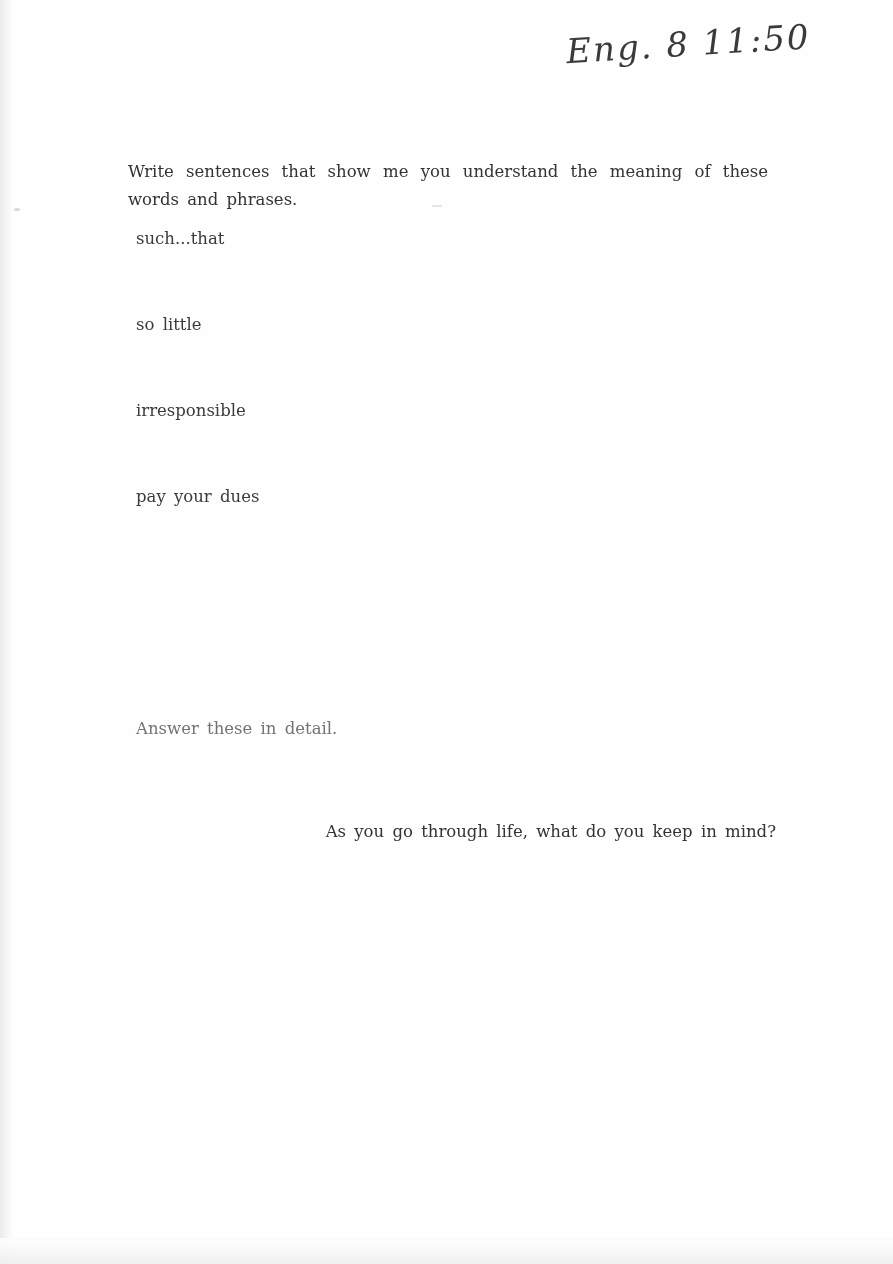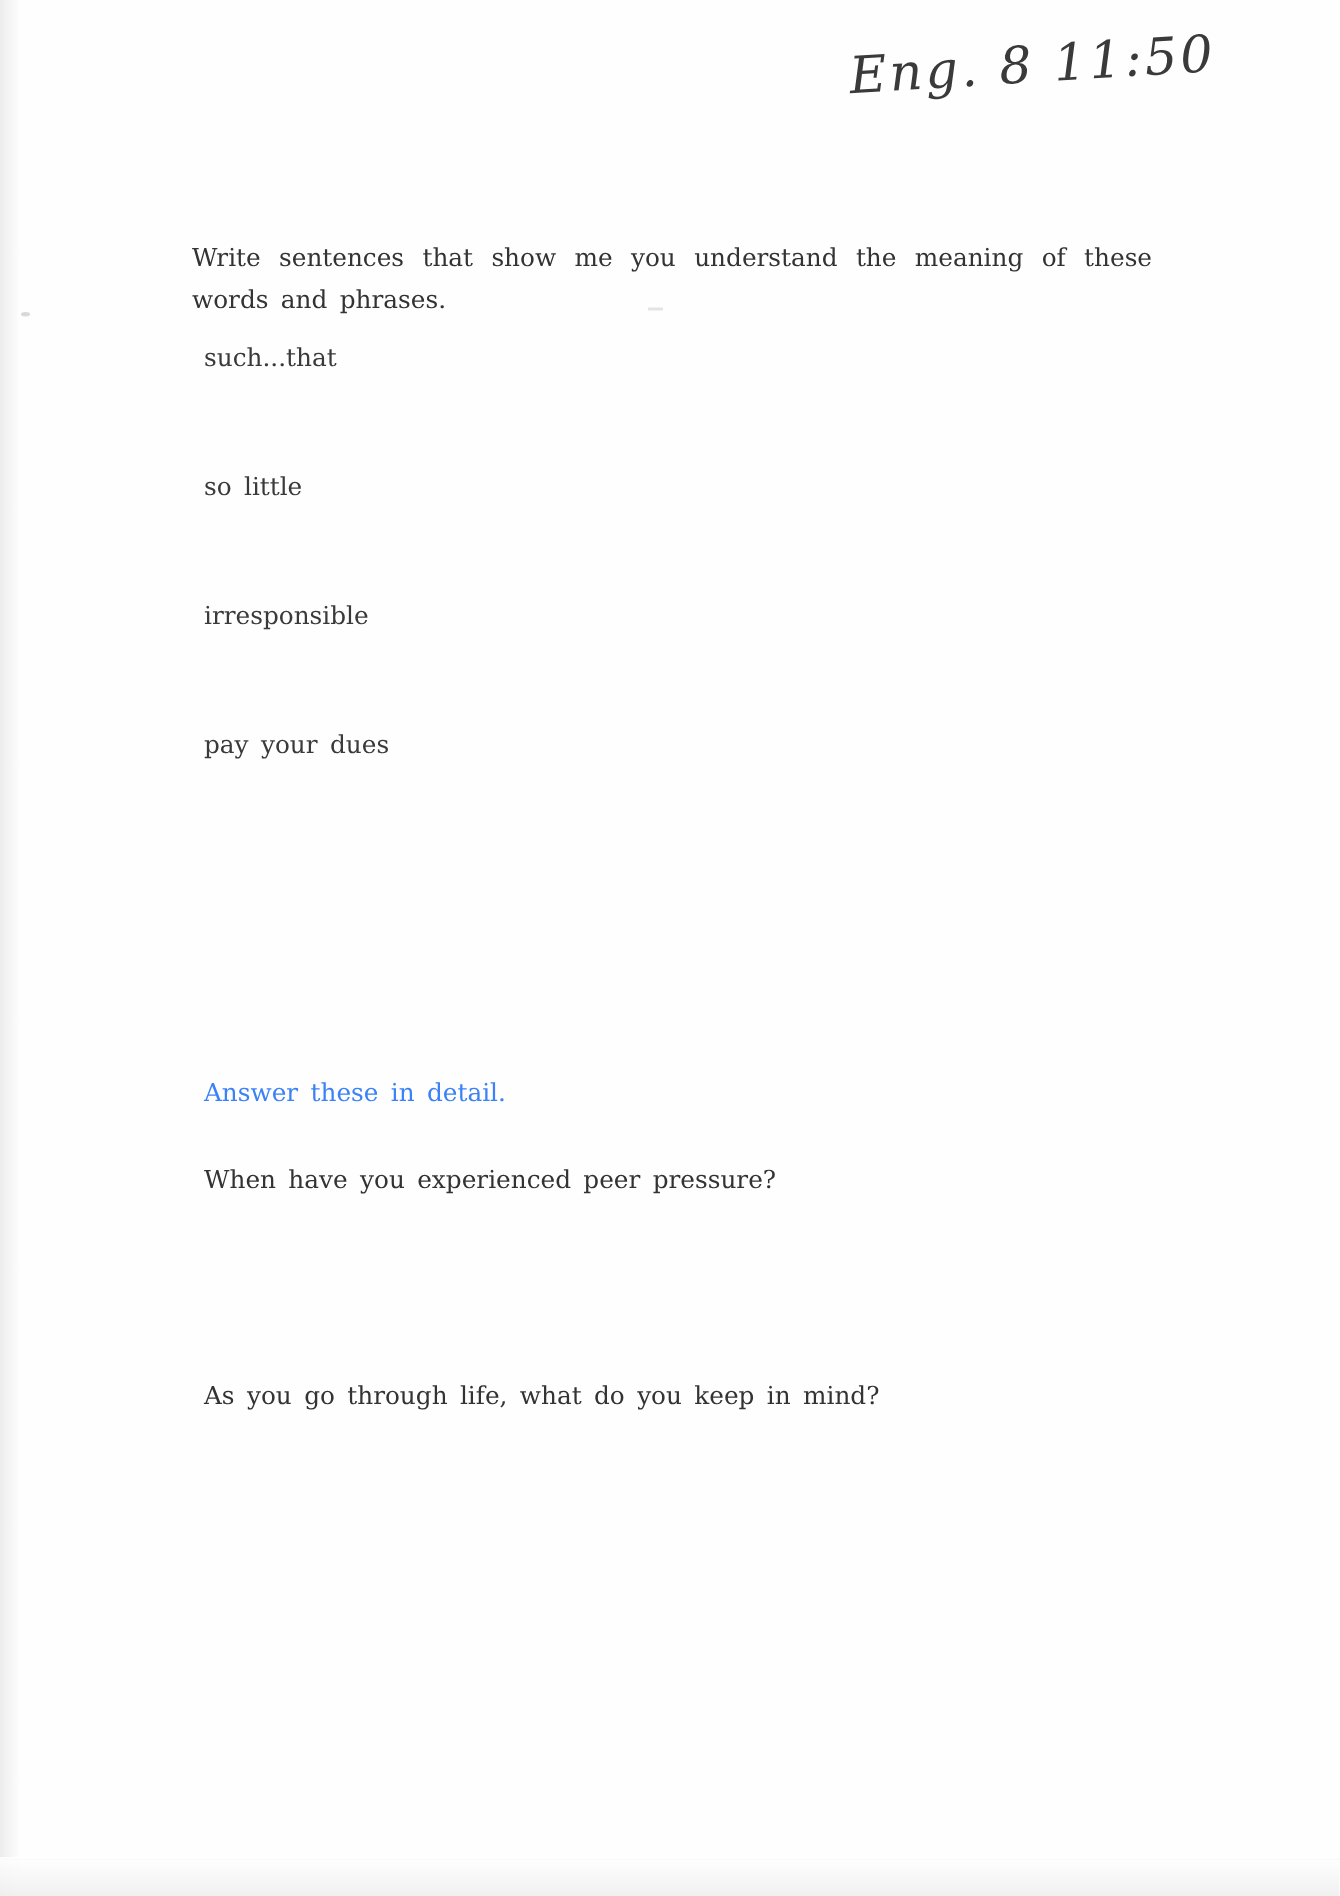--- a/index.html
+++ b/index.html
@@ -98,31 +98,31 @@
 
   .section-answer {
     position: absolute;
     top: 717px;
     left: 136px;
     width: 640px;
   }
   .answer-heading {
     font-size: 16.5px;
     word-spacing: 3px;
-    color: #3b82f6;
+    color: #737373;
     line-height: 24px;
   }
   .question {
     font-size: 16.5px;
     word-spacing: 3px;
     color: #333;
     line-height: 24px;
   }
   .q1 { margin-top: 34px; }
-  .q2 { margin-top: 120px; }
+  .q2 { margin-top: 79px; text-align: right; }
 
   .faint-mark {
     position: absolute;
     background: #e4e4e4;
   }
 </style>
 </head>
 <body>
 
 <div class="page">
@@ -137,19 +137,18 @@
 
   <div class="vocab-list">
     <div class="vocab-item">such...that</div>
     <div class="vocab-item">so little</div>
     <div class="vocab-item">irresponsible</div>
     <div class="vocab-item">pay your dues</div>
   </div>
 
   <div class="section-answer">
     <div class="answer-heading">Answer these in detail.</div>
-    <div class="question q1">When have you experienced peer pressure?</div>
     <div class="question q2">As you go through life, what do you keep in mind?</div>
   </div>
 
   <div class="scan-line-bottom"></div>
   <div class="scan-edge-bottom"></div>
 </div>
 
 </body></html>

